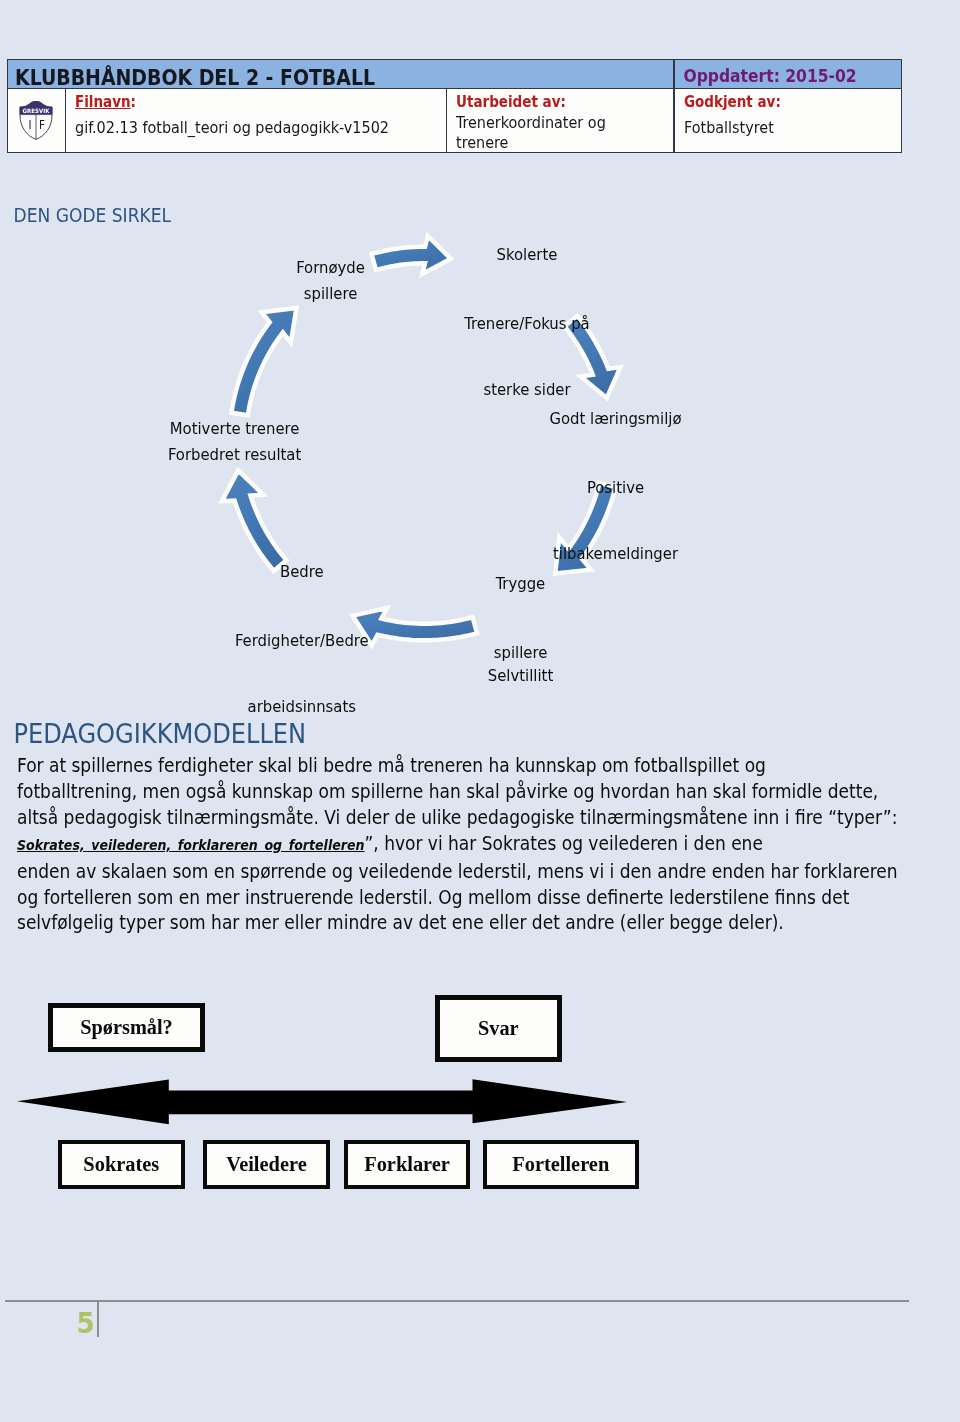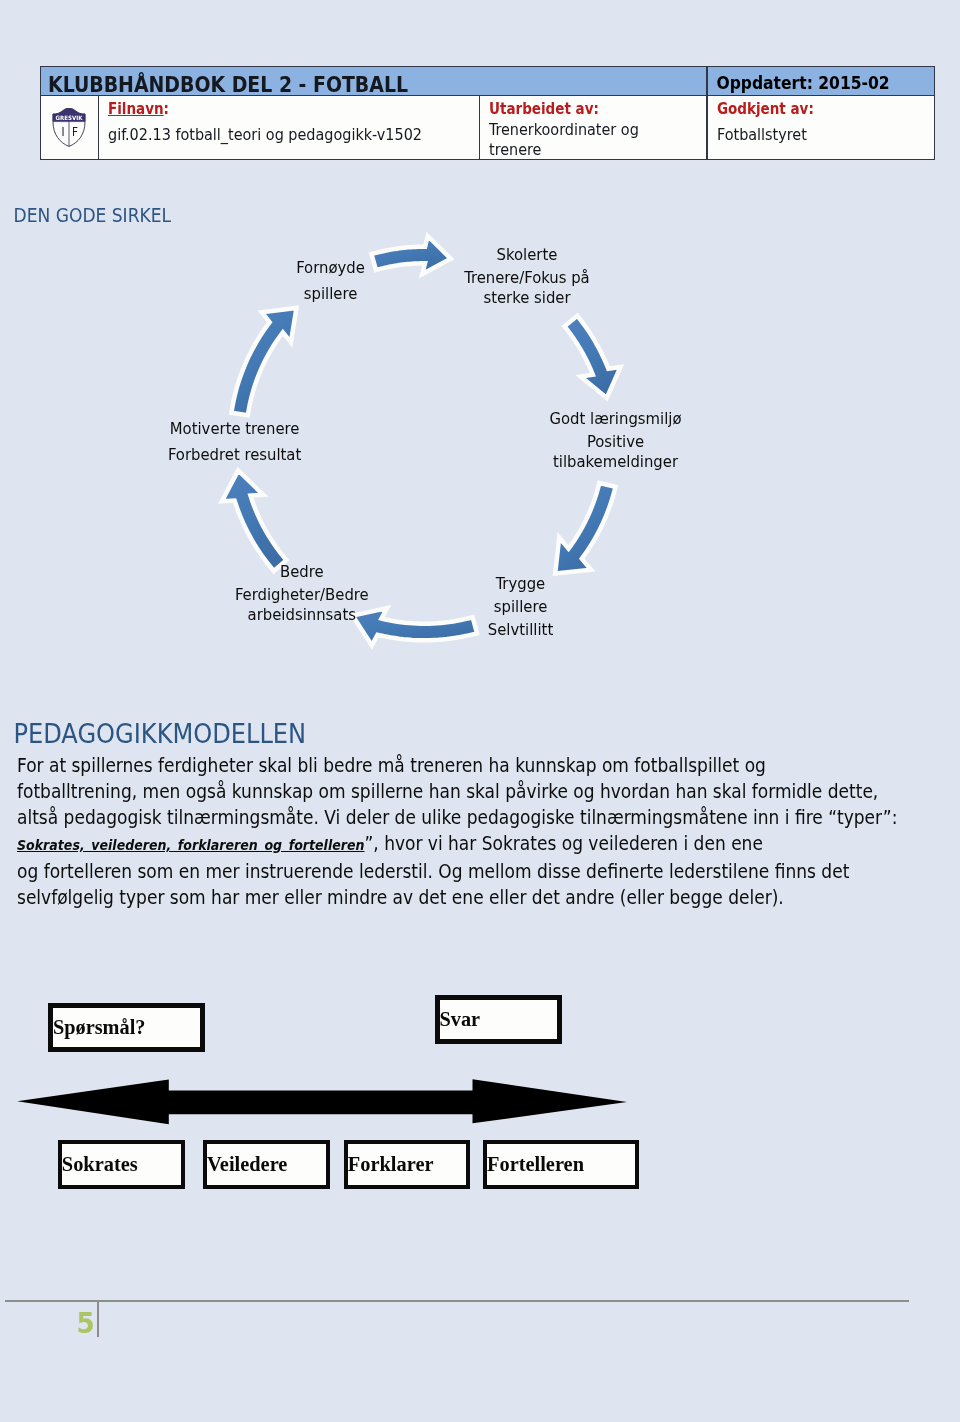--- a/index.html
+++ b/index.html
@@ -1,37 +1,37 @@
 <!DOCTYPE html>
 <html><head>
 <meta charset="utf-8">
 <style>
   html,body{margin:0;padding:0;}
   body{width:960px;height:1422px;background:#dee5f0;font-family:"DejaVu Sans Condensed","DejaVu Sans",sans-serif;overflow:hidden;position:relative;
         -webkit-font-smoothing:antialiased;text-rendering:optimizeLegibility;}
   .page{position:absolute;left:0;top:0;width:960px;height:1422px;}
 
   
-  .hdr{position:absolute;left:7px;top:66px;width:895px;height:95px;margin-left:33px;}
+  .hdr{position:absolute;left:7px;top:59px;width:895px;height:95px;}
   .hdr .box{position:absolute;box-sizing:border-box;border:1.3px solid #333745;background:#fdfdfb;}
   .hdr .fill{background:#8bb2e0;}
   .title-txt{position:absolute;left:7px;top:8px;font-size:21px;font-weight:bold;color:#15181f;line-height:1;white-space:nowrap;}
-  .upd-txt{position:absolute;left:8.5px;top:7.5px;font-size:17.3px;font-weight:bold;color:#000000;line-height:1;white-space:nowrap;}
+  .upd-txt{position:absolute;left:8.5px;top:7.5px;font-size:17.3px;font-weight:bold;color:#701a75;line-height:1;white-space:nowrap;}
   .lbl{position:absolute;font-size:15px;font-weight:bold;color:#b91c1c;line-height:1;white-space:nowrap;}
   .val{position:absolute;font-size:16px;color:#15181f;line-height:23px;white-space:nowrap;}
 
   .sec-title{position:absolute;font-weight:normal;color:#2d5584;white-space:nowrap;line-height:1;}
   .cd-txt{position:absolute;text-align:center;font-size:16.5px;color:#0d0d0d;line-height:26px;}
-  .cd-txt .tight{line-height:20px;}
+  .cd-txt .tight{line-height:20px;margin-top:46px;}
 
   .body-par{position:absolute;left:17px;top:753px;width:900px;font-size:18.95px;color:#0d0d0d;line-height:25.9px;white-space:nowrap;}
   .body-par .emph{font-weight:bold;font-style:italic;text-decoration:underline;font-size:14px;word-spacing:2.2px;text-align:center;}
 
   .sq-box{position:absolute;box-sizing:border-box;border:5px solid #0a0a0a;background:#fdfdfb;
-          display:flex;align-items:center;justify-content:flex-start;
+          display:flex;align-items:center;justify-content:center;
           font-family:"Liberation Serif",serif;font-size:20.3px;font-weight:bold;color:#0a0a0a;}
   .sq-box.sm{border-width:4.5px;font-size:20.4px;}
   .footer-rule{position:absolute;left:5px;top:1300px;width:904px;height:2.2px;background:#8d8d8d;}
   .footer-tick{position:absolute;left:96.5px;top:1302px;width:2.4px;height:35px;background:#8d8d8d;}
   .page-num{position:absolute;left:75px;top:1309px;width:21px;text-align:center;font-size:29px;font-weight:bold;color:#aec464;line-height:1;}
 </style>
 </head>
 <body>
 
 <div class="page">
@@ -124,28 +124,29 @@
     <div>Forbedret resultat</div>
   </div>
 
   <div class="sec-title" style="left:13.5px;top:721px;font-size:26.8px">PEDAGOGIKKMODELLEN</div>
 
   <div class="body-par">
     <div>For at spillernes ferdigheter skal bli bedre må treneren ha kunnskap om fotballspillet og</div>
     <div>fotballtrening, men også kunnskap om spillerne han skal påvirke og hvordan han skal formidle dette,</div>
     <div>altså pedagogisk tilnærmingsmåte. Vi deler de ulike pedagogiske tilnærmingsmåtene inn i fire “typer”:</div>
     <div><span class="emph">Sokrates, veilederen, forklareren og fortelleren</span><span>”, hvor vi har Sokrates og veilederen i den ene</span></div>
+    <div>enden av skalaen som en spørrende og veiledende lederstil, mens vi i den andre enden har forklareren</div>
     <div>og fortelleren som en mer instruerende lederstil. Og mellom disse definerte lederstilene finns det</div>
     <div>selvfølgelig typer som har mer eller mindre av det ene eller det andre (eller begge deler).</div>
   </div>
 
   <div class="sq-box" style="left:48px;top:1003px;width:157px;height:49px">
     <span>Spørsmål?</span>
   </div>
-  <div class="sq-box" style="left:434.5px;top:995px;width:127.5px;height:49px">
+  <div class="sq-box" style="left:434.5px;top:995px;width:127.5px;height:67px">
     <span>Svar</span>
   </div>
 
   <svg class="dbl-arrow" width="660" height="60" viewBox="0 0 660 60" style="position:absolute;left:0;top:1075px">
     <path d="M 17.1 26.3 L 168.8 4.4 L 168.8 15.4 L 472.5 15.4 L 472.5 4.3 L 627 27.0 L 472.5 48.3 L 472.5 39.3 L 168.8 39.3 L 168.8 49.2 Z" fill="#000000"></path>
   </svg>
 
   <div class="sq-box sm" style="left:57.8px;top:1140px;width:127px;height:49px">
     <span>Sokrates</span>
   </div>

